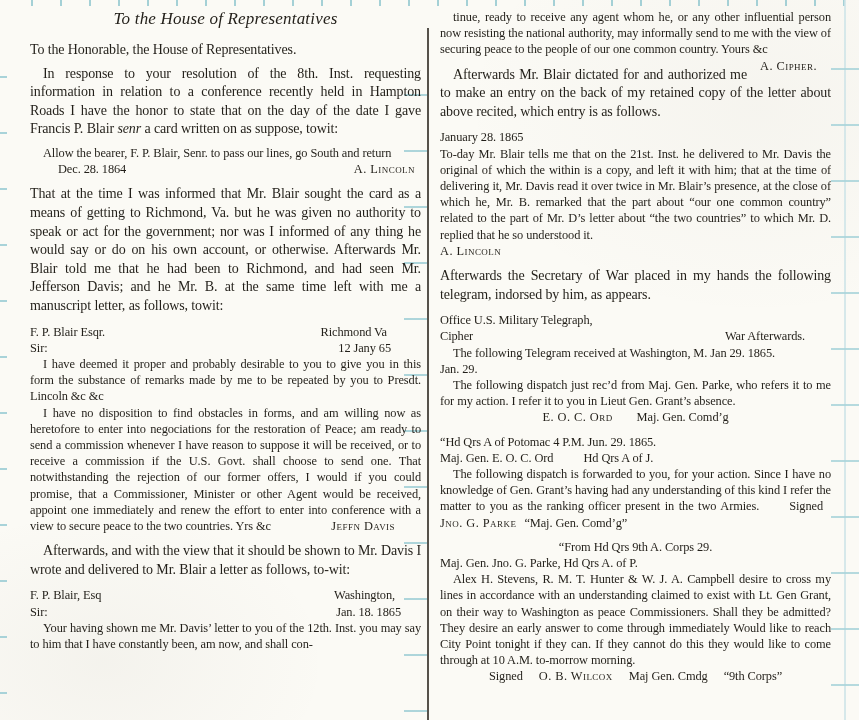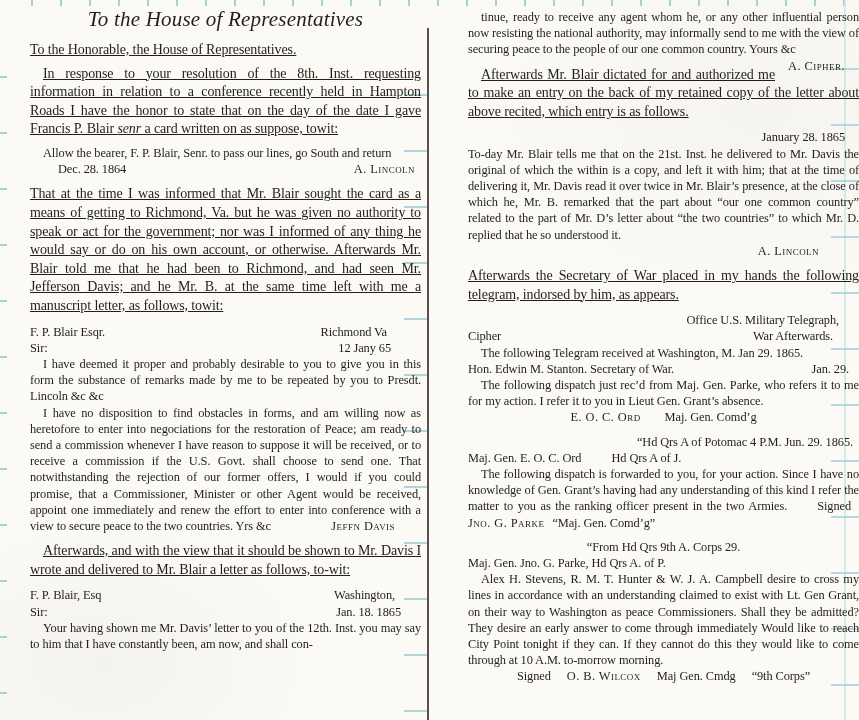--- a/index.html
+++ b/index.html
@@ -19,32 +19,32 @@
     background:repeating-linear-gradient(to bottom, transparent 0 54px, #9accd4 54px 56px);opacity:.85;}
   .ticks-center{position:absolute;left:404px;top:40px;bottom:0;width:24px;
     background:repeating-linear-gradient(to bottom, transparent 0 54px, #9accd4 54px 56px);opacity:.8;}
   .ticks-right{position:absolute;right:0;top:14px;bottom:0;width:28px;
     background:repeating-linear-gradient(to bottom, transparent 0 54px, #a9d4da 54px 56px);opacity:.85;}
   .gridline-right{position:absolute;right:13px;top:0;bottom:0;width:2px;background:#cde4e7;opacity:.8;}
   .divider{position:absolute;left:427px;top:28px;bottom:0;width:2px;background:#56524b;}
 
   .col{position:absolute;overflow:hidden;}
   .col-left{left:30px;top:4px;width:391px;height:714px;}
-  .col-right{left:468px;top:9px;width:391px;height:709px;}
+  .col-right{left:440px;top:9px;width:391px;height:709px;}
 
-  .title{font-style:italic;font-weight:normal;font-size:21px;line-height:26px;
+  .title{font-style:italic;font-weight:normal;font-size:17px;line-height:26px;
     text-align:center;margin:2px 0 9px 0;letter-spacing:.2px;}
 
-  .m{font-size:14px;line-height:18.6px;margin:5px 0;letter-spacing:-.12px;text-decoration:underline;}
+  .m{font-size:14px;line-height:18.6px;margin:5px 0;letter-spacing:-.12px;}
   .l{font-size:12.4px;line-height:16.2px;margin:0;letter-spacing:-.1px;}
   .letter{margin:6px 0;}
   .j{text-align:justify;}
   .ind{text-indent:13px;}
   .tc{text-align:center;}
-  .tr{text-align:right;}
+  .tr{}
   .rowsb{display:flex;justify-content:space-between;}
   .rowstart{display:flex;}
   .sc{font-variant:small-caps;letter-spacing:.45px;}
   .sig-inline{float:right;}
   .pr6{padding-right:6px;}  .pr10{padding-right:10px;} .pr14{padding-right:14px;}
   .pr20{padding-right:20px;} .pr26{padding-right:26px;} .pr30{padding-right:30px;}
   .pr34{padding-right:34px;} .pr40{padding-right:40px;}
   .ml28{margin-left:28px;}
   .g8{display:inline-block;width:8px;}  .g16{display:inline-block;width:16px;}
   .g24{display:inline-block;width:24px;} .g30{display:inline-block;width:30px;}
@@ -120,21 +120,20 @@
   <p class="m j mt8">Afterwards the Secretary of War placed in my hands the following telegram, indorsed by him, as appears.</p>
 
   <div class="letter mt8">
     <div class="l tr pr20">Office U.S. Military Telegraph,</div>
     <div class="l rowsb">
       <span>Cipher</span>
       <span class="pr26">War Afterwards.</span>
     </div>
     <p class="l ind">The following Telegram received at Washington, M. Jan 29. 1865.</p>
     <div class="l rowsb">
-      <span>Hon. Edwin M. Stanton. Secretary of War.</span>
       <span class="pr10">Jan. 29.</span>
     </div>
     <p class="l ind j">The following dispatch just rec’d from Maj. Gen. Parke, who refers it to me for my action. I refer it to you in Lieut Gen. Grant’s absence.</p>
     <div class="l tc">
       <span class="sc">E. O. C. Ord</span><span class="g24"></span><span>Maj. Gen. Comd’g</span>
     </div>
   </div>
 
   <div class="letter mt8">
     <div class="l tr pr6">“Hd Qrs A of Potomac  4 P.M. Jun. 29. 1865.</div>

